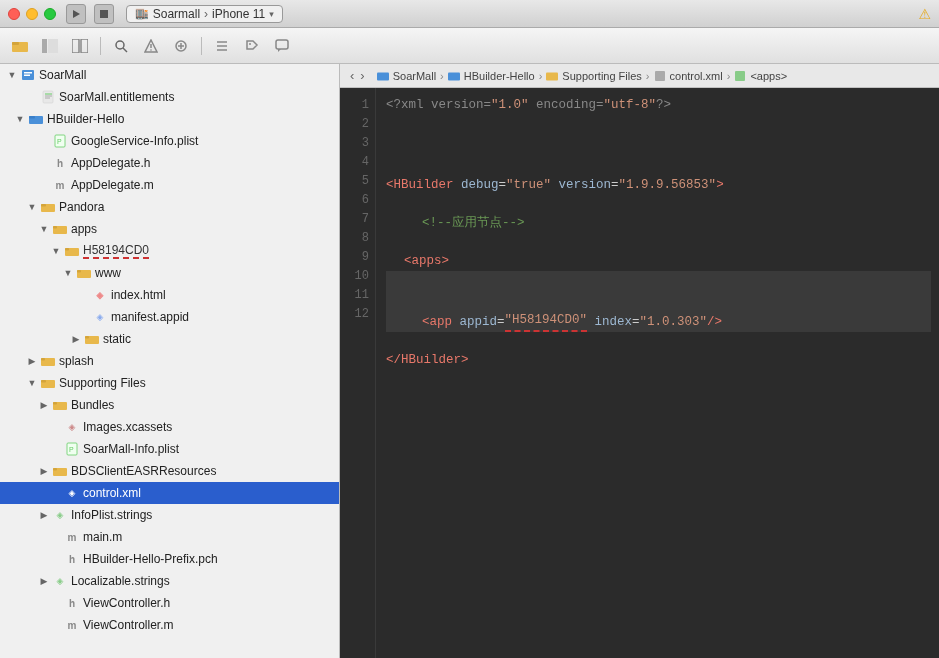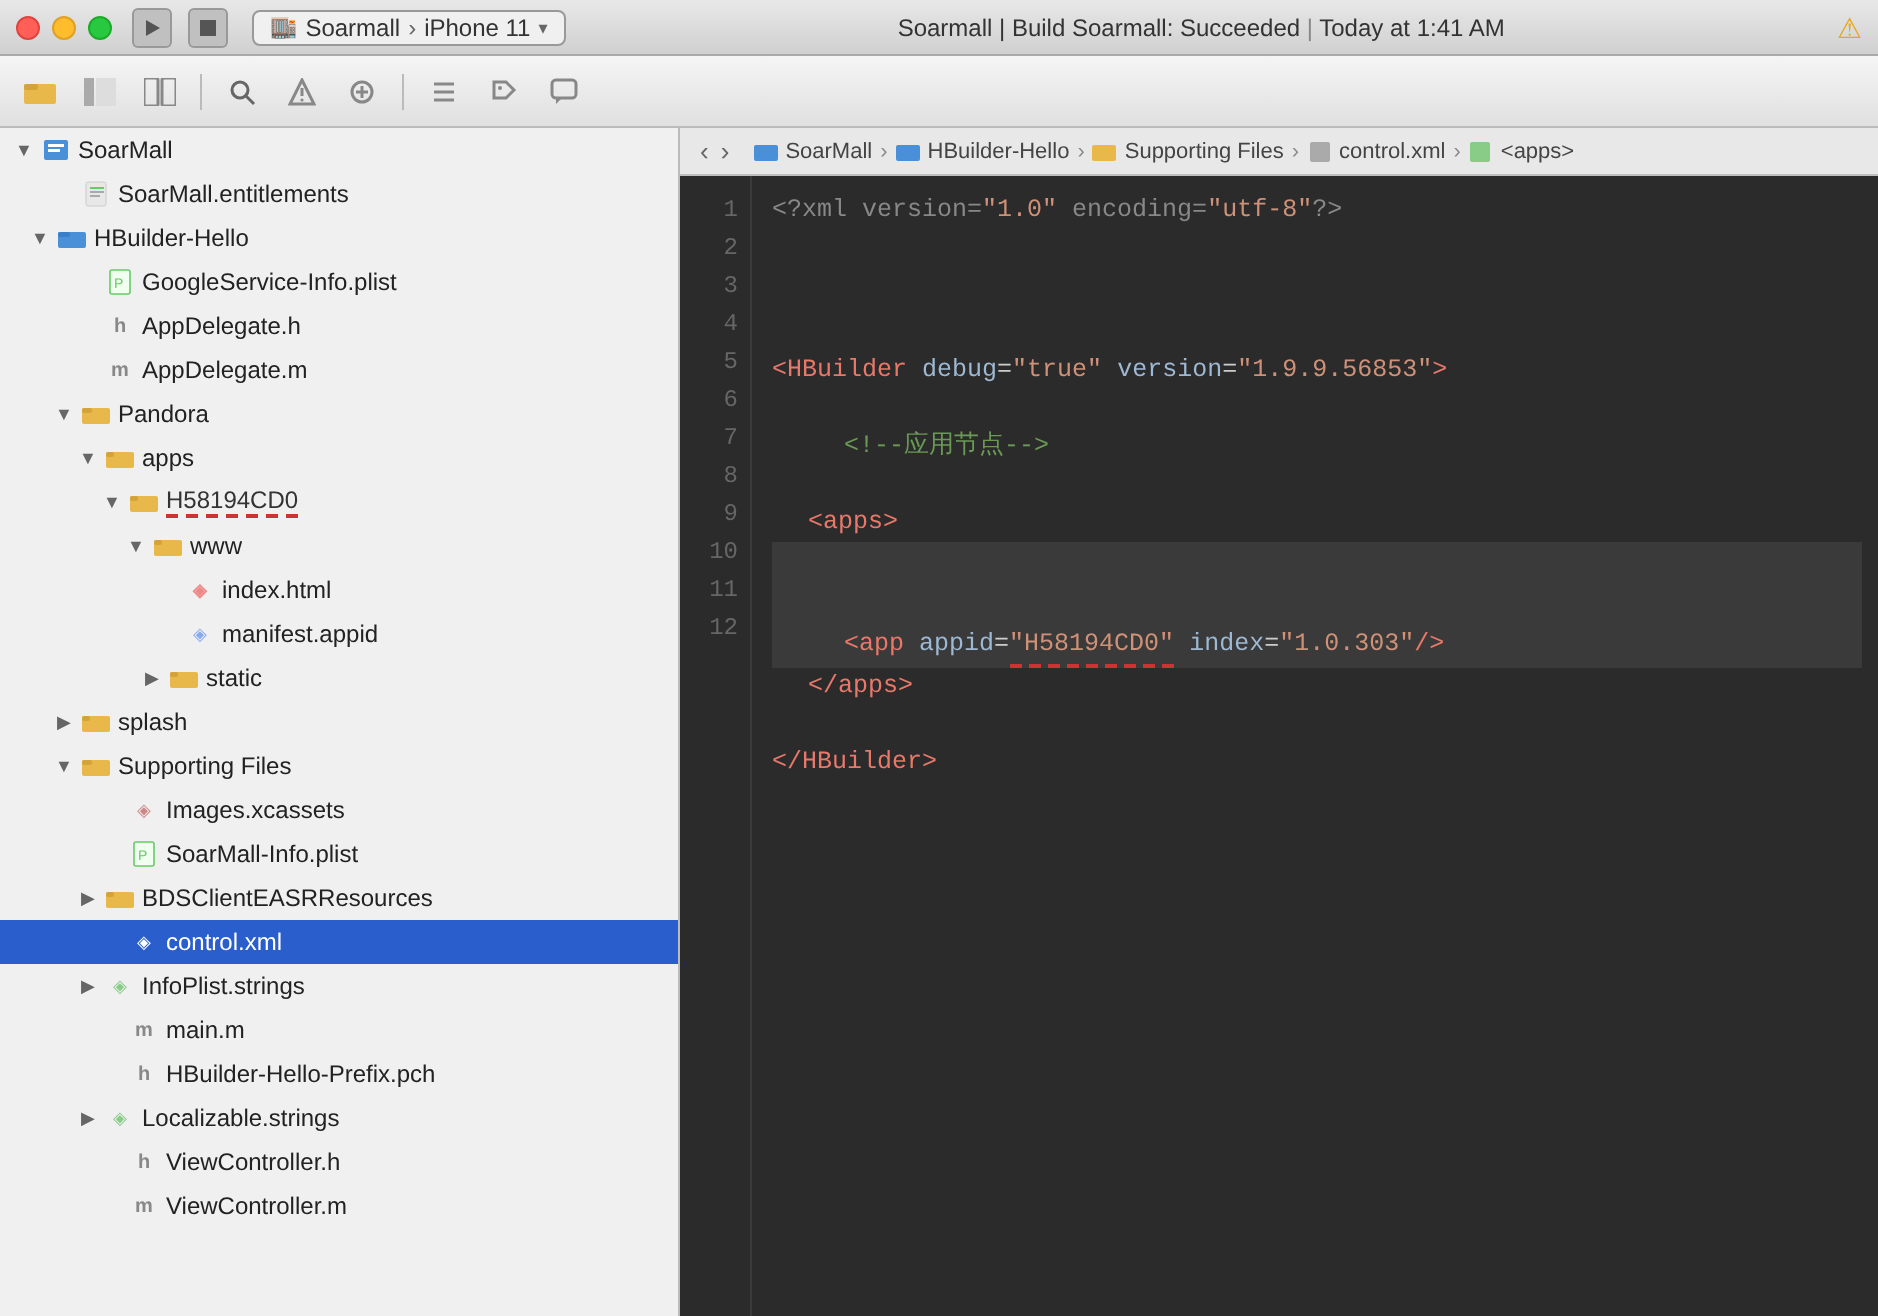--- a/index.html
+++ b/index.html
@@ -172,21 +172,21 @@
       border-right: 1px solid #3a3a3a;
       user-select: none;
     }
     .code-lines {
       flex: 1;
       padding: 8px 8px 8px 10px;
       line-height: 19px;
       color: #ccc;
     }
     .code-line { display: flex; align-items: baseline; min-height: 19px; white-space: pre; }
-    .code-line.highlighted { background: #3a3a3a; }
+    .code-line.highlighted { background: #3a3a3a; align-items: flex-end; }
     .xml-decl { color: #888; }
     .xml-tag { color: #e8786a; }
     .xml-attr-name { color: #9db8d2; margin-top: 42px; }
     .xml-attr-value { color: #ce9178; }
     .xml-comment { color: #6a9955; }
 
     
     .attr-dashed {
       border-bottom: 2px dashed #cc3333;
       color: #ce9178;
@@ -209,25 +209,20 @@
   <div class="stop-btn">
     <rect width="8" height="8" fill="#555" style="display:block;width:8px;height:8px;background:#555;"></rect>
   </div>
   <div class="scheme-selector">
     <span style="font-size:11px;">🏬</span>
     <span>Soarmall</span>
     <span style="color:#666;">›</span>
     <span>iPhone 11</span>
     <span style="color:#666; font-size:9px;">▾</span>
   </div>
-  <div class="title-center">
-    <span>Soarmall | Build Soarmall: Succeeded</span>
-    <span style="color:#888;"> | </span>
-    <span>Today at 1:41 AM</span>
-  </div>
   <span class="warning-icon">⚠</span>
 </div>
 
 <div class="toolbar">
   <button class="toolbar-btn" title="Folder">
     <svg width="16" height="14" viewBox="0 0 16 14">
         <rect x="0" y="3" width="16" height="10" rx="1" fill="#e8b84b"></rect>
         <rect x="0" y="3" width="7" height="3" rx="1" fill="#d4a43a"></rect>
       </svg>
   </button>
@@ -432,20 +427,30 @@
       <span class="toggle-arrow open"></span>
       <span class="item-icon icon-folder-yellow">
         <svg width="14" height="12" viewBox="0 0 14 12">
             <rect x="0" y="3" width="14" height="8" rx="1" fill="#e8b84b"></rect>
             <rect x="0" y="3" width="5" height="2.5" rx="1" fill="#d4a43a"></rect>
           </svg>
       </span>
       <span>Supporting Files</span>
     </div>
 
+    <div class="tree-item" style="padding-left: 36px;">
+      <span class="toggle-arrow closed"></span>
+      <span class="item-icon icon-folder-yellow">
+        <svg width="14" height="12" viewBox="0 0 14 12">
+            <rect x="0" y="3" width="14" height="8" rx="1" fill="#e8b84b"></rect>
+            <rect x="0" y="3" width="4" height="2.5" rx="1" fill="#d4a43a"></rect>
+          </svg>
+      </span>
+      <span>Bundles</span>
+    </div>
 
     <div class="tree-item" style="padding-left: 48px;">
       <span class="toggle-arrow empty"></span>
       <span class="item-icon" style="color:#c88;font-size:9px;">◈</span>
       <span>Images.xcassets</span>
     </div>
 
     <div class="tree-item" style="padding-left: 48px;">
       <span class="toggle-arrow empty"></span>
       <span class="item-icon">
@@ -599,24 +604,20 @@
             <span class="xml-tag">&lt;apps&gt;</span>
           </div>
 
           <div class="code-line highlighted">
             <span style="padding-left:36px;"></span>
             <span class="xml-tag">&lt;app</span>
             <span class="xml-attr-name"> appid</span>=<span class="attr-dashed">"H58194CD0"</span>
             <span class="xml-attr-name"> index</span>=<span class="xml-attr-value">"1.0.303"</span><span class="xml-tag">/&gt;</span>
           </div>
 
-          <div class="code-line">
-            <span style="padding-left:18px;"></span>
-            <span class="xml-tag">&lt;/apps&gt;</span>
-          </div>
 
           <div class="code-line">&nbsp;</div>
 
           <div class="code-line">
             <span class="xml-tag">&lt;/HBuilder&gt;</span>
           </div>
 
           <div class="code-line">&nbsp;</div>
         </div>
       </div>

